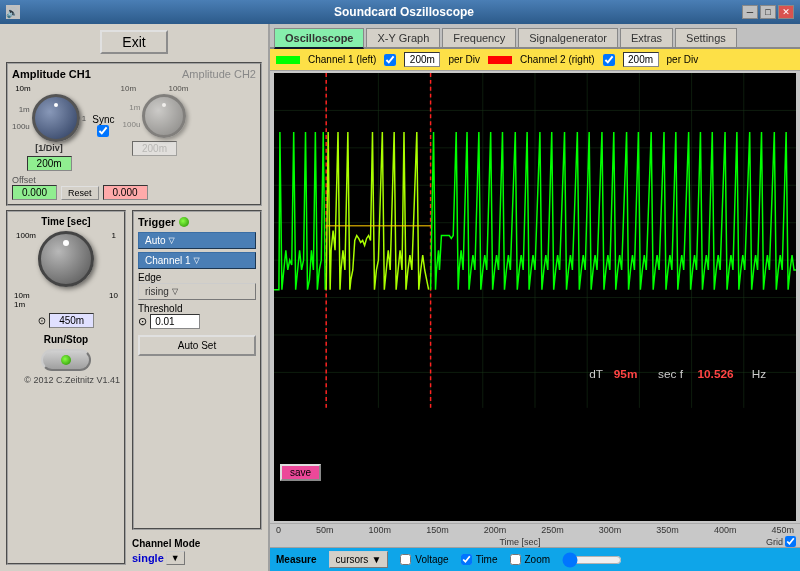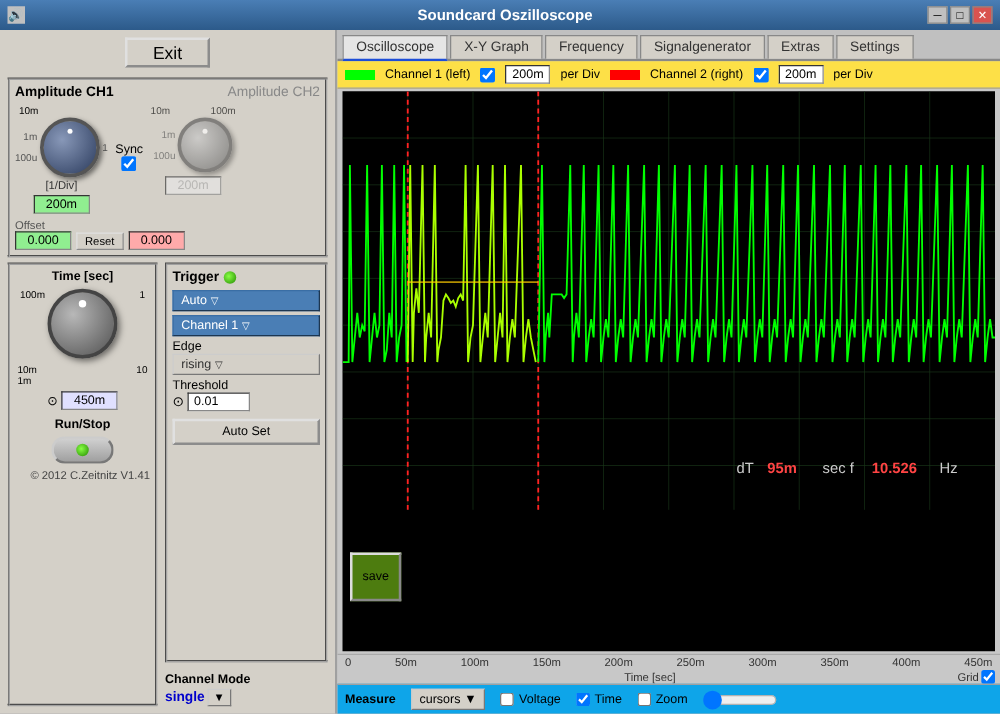--- a/index.html
+++ b/index.html
@@ -120,21 +120,21 @@
       background: #90ee90;
       border: 1px inset #888;
       padding: 1px 4px;
       font-size: 10px;
       width: 45px;
       text-align: center;
     }
     .div-label {
       font-size: 9px;
       color: #333;
-      font-weight: normal;
+      font-weight: bold;
       text-align: left;
     }
 
     .offset-section {
       display: flex;
       align-items: center;
       gap: 4px;
       margin-top: 4px;
       font-size: 10px;
     }
@@ -317,23 +317,23 @@
     .tab {
       padding: 3px 10px;
       font-size: 11px;
       cursor: pointer;
       border: 1px solid #888;
       border-bottom: none;
       background: #d4d0c8;
       color: #333;
     }
     .tab.active {
-      background: #e5e5e5;
-      border-bottom: 2px solid #1d4ed8;
-      font-weight: normal;
+      background: #86efac;
+      border-bottom: 2px solid #0f172a;
+      font-weight: bold;
       margin-bottom: -2px;
     }
 
     
     .channel-controls {
       display: flex;
       align-items: center;
       padding: 3px 6px;
       background: #fde047;
       gap: 8px;
@@ -373,23 +373,23 @@
       position: absolute;
       top: 0; left: 0; right: 0; bottom: 0;
       pointer-events: none;
     }
 
     
     .save-btn {
       position: absolute;
       bottom: 40px;
       left: 6px;
-      background: #4d7c0f;
+      background: #ec4899;
       border: 2px outset #ddd;
-      padding: 12px 8px;
+      padding: 1px 8px;
       font-size: 10px;
       cursor: pointer;
     }
     .grid-checkbox-area {
       display: flex;
       align-items: center;
       gap: 2px;
       font-size: 9px;
     }
 

